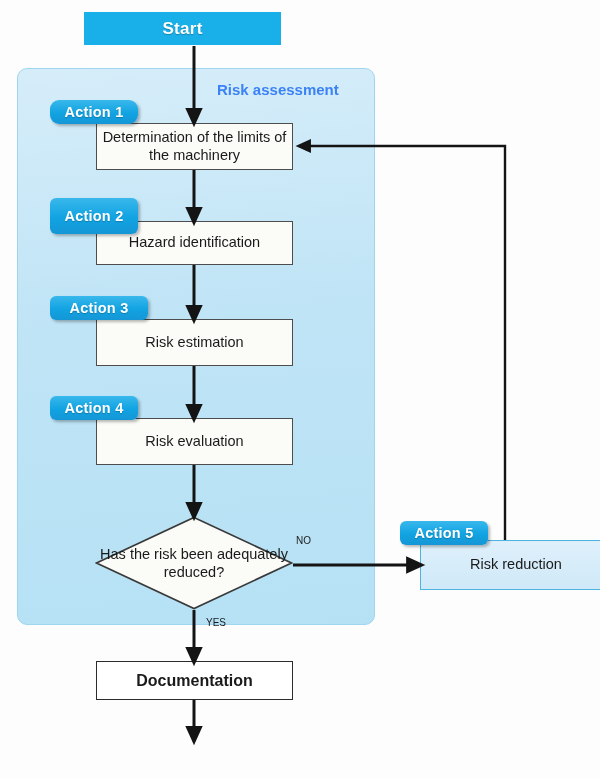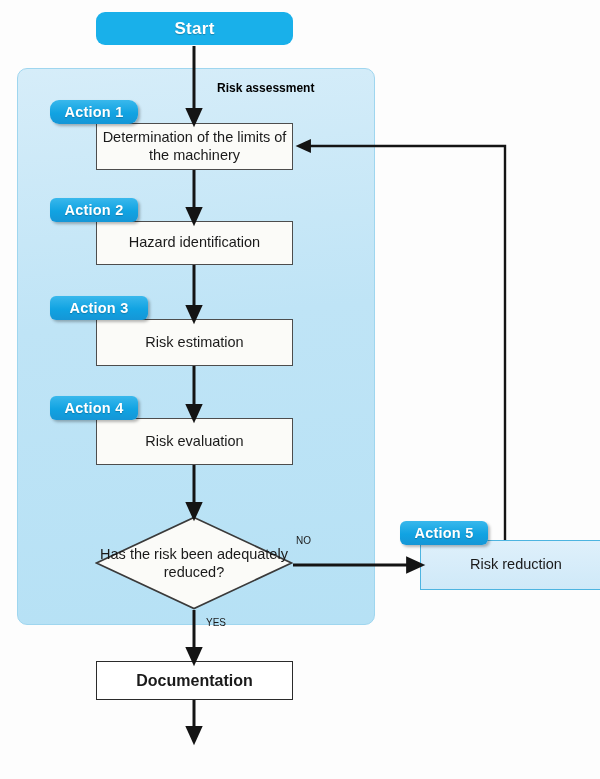--- a/index.html
+++ b/index.html
@@ -38,23 +38,23 @@
   
   #panel {
     position: absolute;
     box-sizing: border-box;
     border: 1.5px solid #9fd6ef;
     border-radius: 10px;
     background: linear-gradient(175deg, #d6edf9 0%, #bfe4f6 45%, #b6e1f5 100%);
   }
   #panel-label {
     position: absolute;
-    font-size: 12px;
-    font-weight: bold;
-    color: #000000;
+    font-size: 15px;
+    font-weight: bold;
+    color: #3b82f6;
     white-space: nowrap;
   }
   
   .process {
     position: absolute;
     box-sizing: border-box;
     border: 1.4px solid #4d4d4d;
     background: #fbfbf8;
     display: flex;
     align-items: center;
@@ -168,27 +168,27 @@
 
     <line class="flowline" x1="293" y1="565" x2="416" y2="565" marker-end="url(#arrowhead)"></line>
 
     <path class="flowline thin" d="M505,540 L505,146 L303,146" marker-end="url(#arrowhead)"></path>
 
     <line class="flowline" x1="194" y1="610" x2="194" y2="657" marker-end="url(#arrowhead)"></line>
 
     <line class="flowline" x1="194" y1="700" x2="194" y2="736" marker-end="url(#arrowhead)"></line>
   </svg>
 
-  <div class="terminator" style="left:96px; top:12px; width:197px; height:33px;border-radius:9px;">Start</div>
+  <div class="terminator" style="left:84px; top:12px; width:197px; height:33px;">Start</div>
 
   <div class="badge" style="left:50px; top:100px; width:88px; height:24px;border-radius:9px;">Action 1</div>
 
   <div class="process" style="left:96px; top:123px; width:197px; height:47px;">Determination of the limits of the machinery</div>
 
-  <div class="badge" style="left:50px; top:198px; width:88px; height:24px;">Action 2</div>
+  <div class="badge" style="left:50px; top:198px; width:88px; height:36px;">Action 2</div>
 
   <div class="process" style="left:96px; top:221px; width:197px; height:44px;">Hazard identification</div>
 
   <div class="badge" style="left:50px; top:296px; width:98px; height:24px;">Action 3</div>
 
   <div class="process" style="left:96px; top:319px; width:197px; height:47px;">Risk estimation</div>
 
   <div class="badge" style="left:50px; top:396px; width:88px; height:24px;">Action 4</div>
 
   <div class="process" style="left:96px; top:418px; width:197px; height:47px;">Risk evaluation</div>

